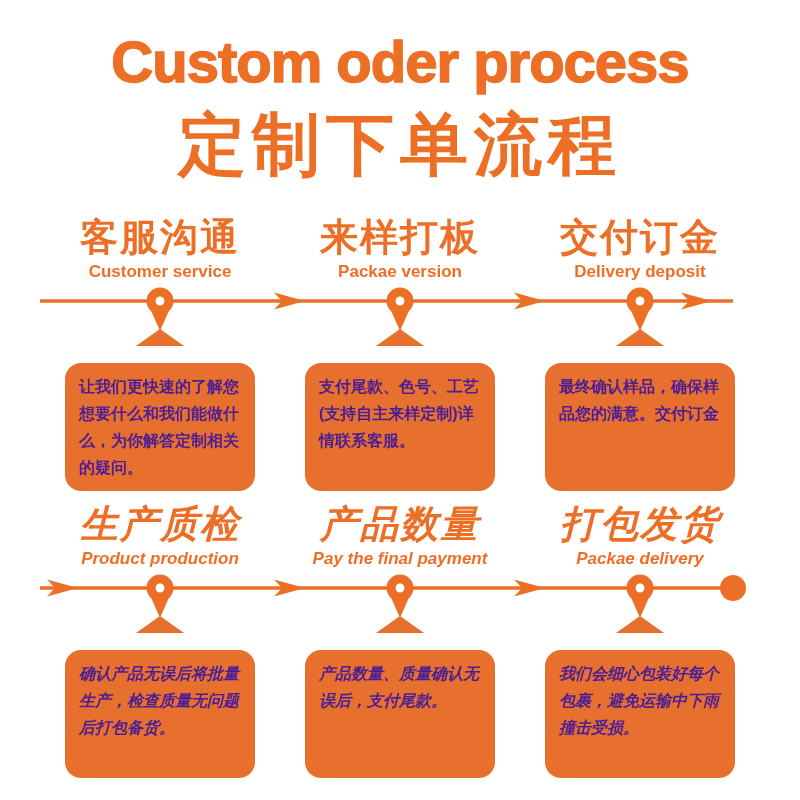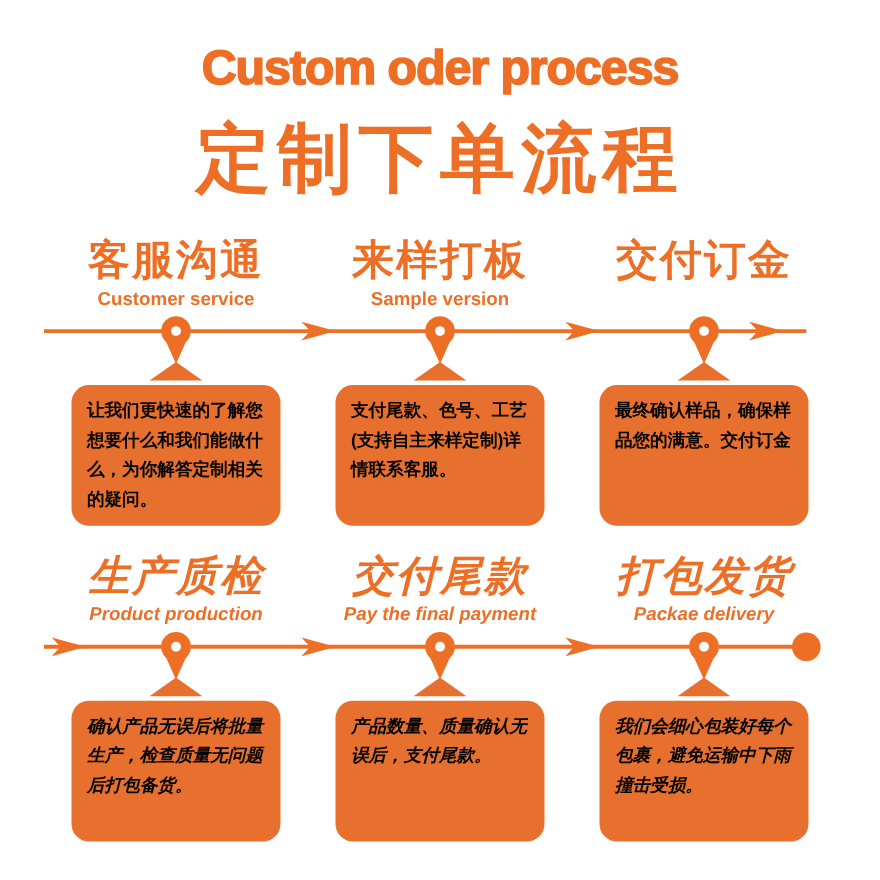--- a/index.html
+++ b/index.html
@@ -4,21 +4,21 @@
 <style>
   html,body{margin:0;padding:0;background:#ffffff;}
   .canvas{
     position:relative;width:800px;height:800px;background:#ffffff;overflow:hidden;
     font-family:"Liberation Sans",sans-serif;
     --accent:#ED6F26;--box:#E7702E;
   }
   
   .hdr{position:absolute;top:0;left:0;width:800px;text-align:center;color:var(--accent);}
   .hdr .en{
-    margin:30px 0 0 0;font-size:44px;line-height:64px;font-weight:bold;letter-spacing:-1px;
+    margin:30px 0 0 0;font-size:58px;line-height:64px;font-weight:bold;letter-spacing:-1px;
     -webkit-text-stroke:1.5px var(--accent);
   }
   .hdr .cn{
     margin:6px 0 0 0;font-family:"DejaVu Serif",serif;font-weight:bold;
     font-size:68px;line-height:88px;letter-spacing:6px;
   }
   
   .row{position:absolute;left:0;width:695px;height:290px;padding-left:16px;}
   #row1{top:210px;}
   #row2{top:497px;font-style:italic;}
@@ -28,22 +28,22 @@
   .col .en{font-size:17px;line-height:20px;font-weight:bold;margin-top:3px;text-align:center;}
   .timeline{position:absolute;top:61px;left:0;}
   .tl-line{stroke:var(--accent);stroke-width:3.5;}
   .tl-fill{fill:var(--accent);}
   
   .boxes{position:absolute;top:119px;left:0;width:800px;display:flex;padding-left:40px;box-sizing:border-box;}
   .bwrap{width:240px;}
   .notch{width:0;height:0;margin:0 auto;border-left:24px solid transparent;
          border-right:24px solid transparent;border-bottom:17px solid var(--box);}
   .bubble{
-    width:190px;height:128px;margin:4px auto;background:var(--box);border-radius:16px;
-    padding:10px 14px;box-sizing:border-box;color:#000000;
+    width:190px;height:128px;margin:17px auto;background:var(--box);border-radius:16px;
+    padding:10px 14px;box-sizing:border-box;color:#4c1d95;
   }
   .bubble p{margin:0;font-size:16px;line-height:27px;font-weight:bold;text-align:left;}
 </style>
 </head>
 <body>
 
 <div class="canvas" style="--accent: #ED6F26; --box: #E7702E;">
 
   <div class="hdr">
     <div class="en">Custom oder process</div>
@@ -51,24 +51,25 @@
   </div>
 
   <section class="row" id="row1">
     <div class="titles">
       <div class="col">
         <div class="cn">客服沟通</div>
         <div class="en">Customer service</div>
       </div>
       <div class="col">
         <div class="cn">来样打板</div>
-        <div class="en">Sample version</div>
+        <div class="en">Packae version</div>
       </div>
       <div class="col">
         <div class="cn">交付订金</div>
+        <div class="en">Delivery deposit</div>
       </div>
     </div>
 
     <svg class="timeline" width="800" height="61" viewBox="0 0 800 61">
       <line class="tl-line" x1="40" y1="30" x2="733" y2="30"></line>
       <polygon class="tl-fill" points="305,30 274,21.5 282,30 274,38.5"></polygon>
       <polygon class="tl-fill" points="545,30 514,21.5 522,30 514,38.5"></polygon>
       <polygon class="tl-fill" points="712,30 681,21.5 689,30 681,38.5"></polygon>
       <g>
         <circle class="tl-fill" cx="160" cy="30" r="13.5"></circle>
@@ -109,21 +110,21 @@
     </div>
   </section>
 
   <section class="row" id="row2">
     <div class="titles">
       <div class="col">
         <div class="cn">生产质检</div>
         <div class="en">Product production</div>
       </div>
       <div class="col">
-        <div class="cn">交付尾款</div>
+        <div class="cn">产品数量</div>
         <div class="en">Pay the final payment</div>
       </div>
       <div class="col">
         <div class="cn">打包发货</div>
         <div class="en">Packae delivery</div>
       </div>
     </div>
 
     <svg class="timeline" width="800" height="61" viewBox="0 0 800 61">
       <line class="tl-line" x1="40" y1="30" x2="733" y2="30"></line>

